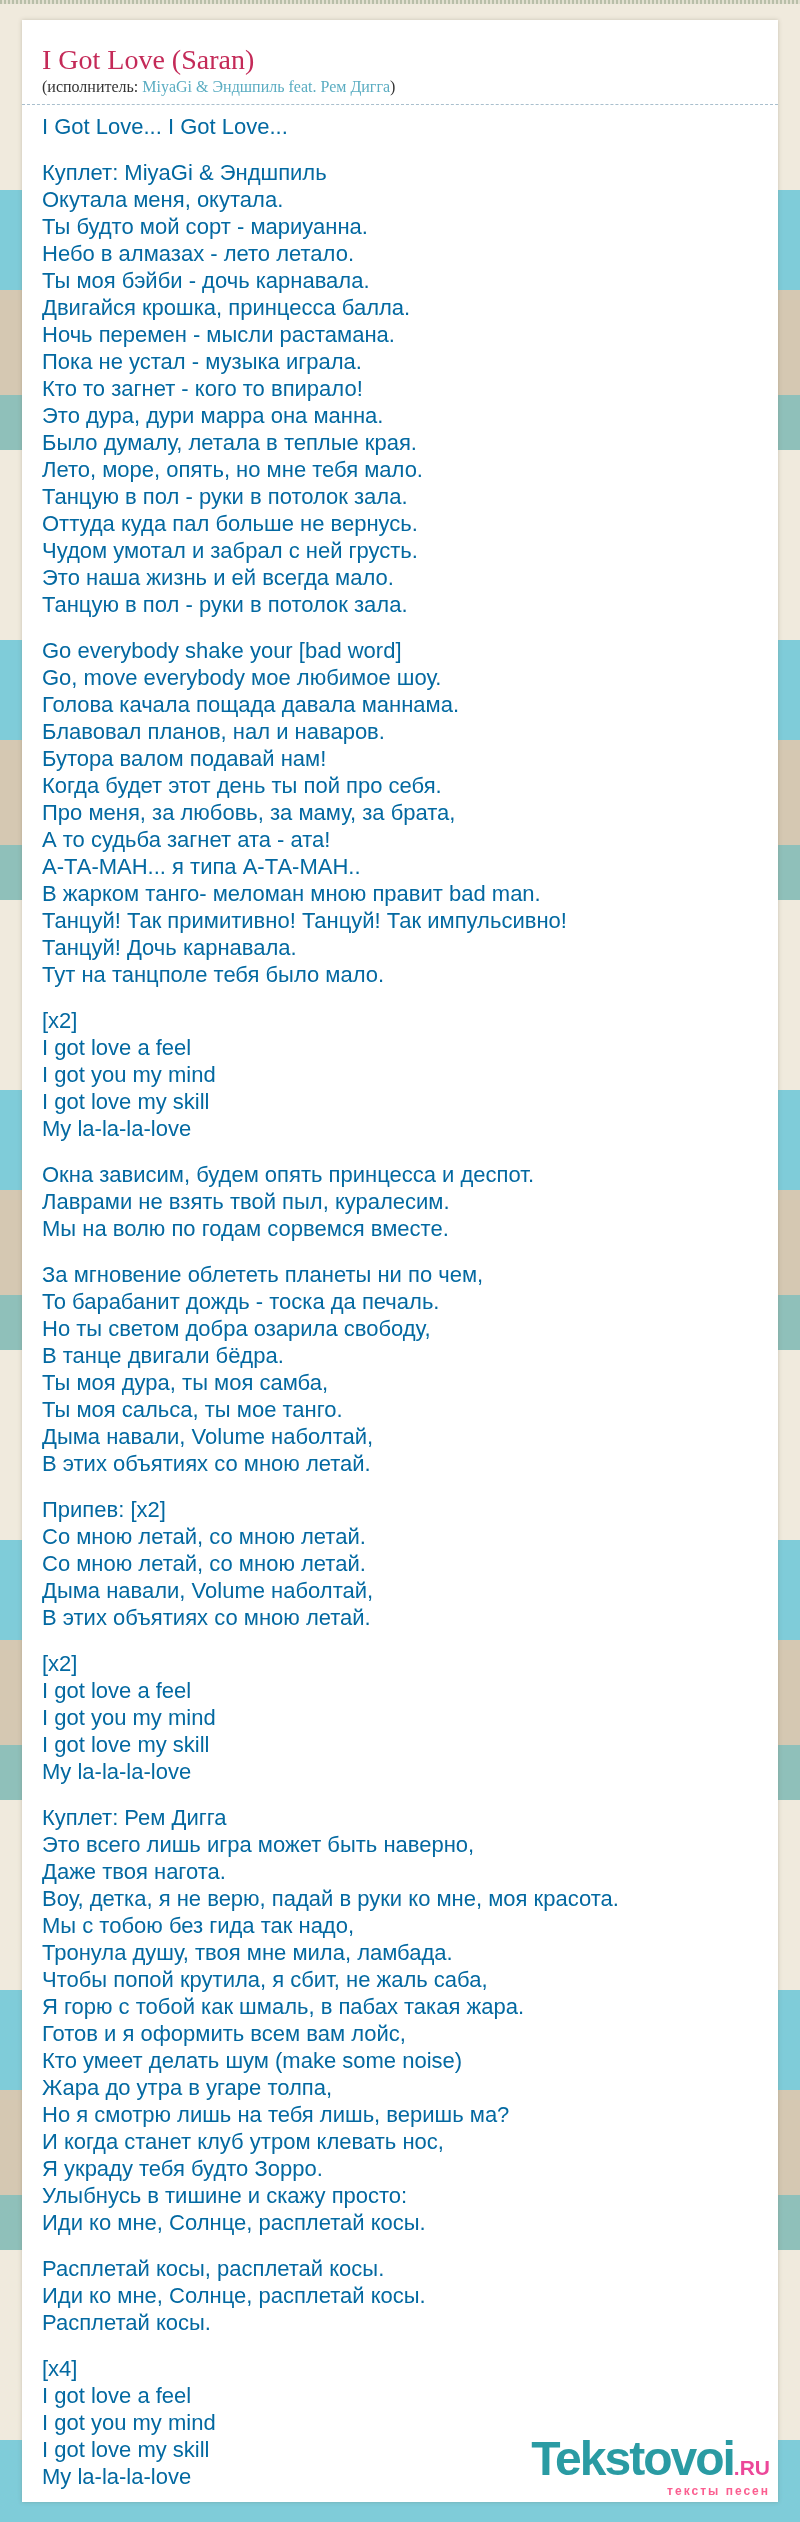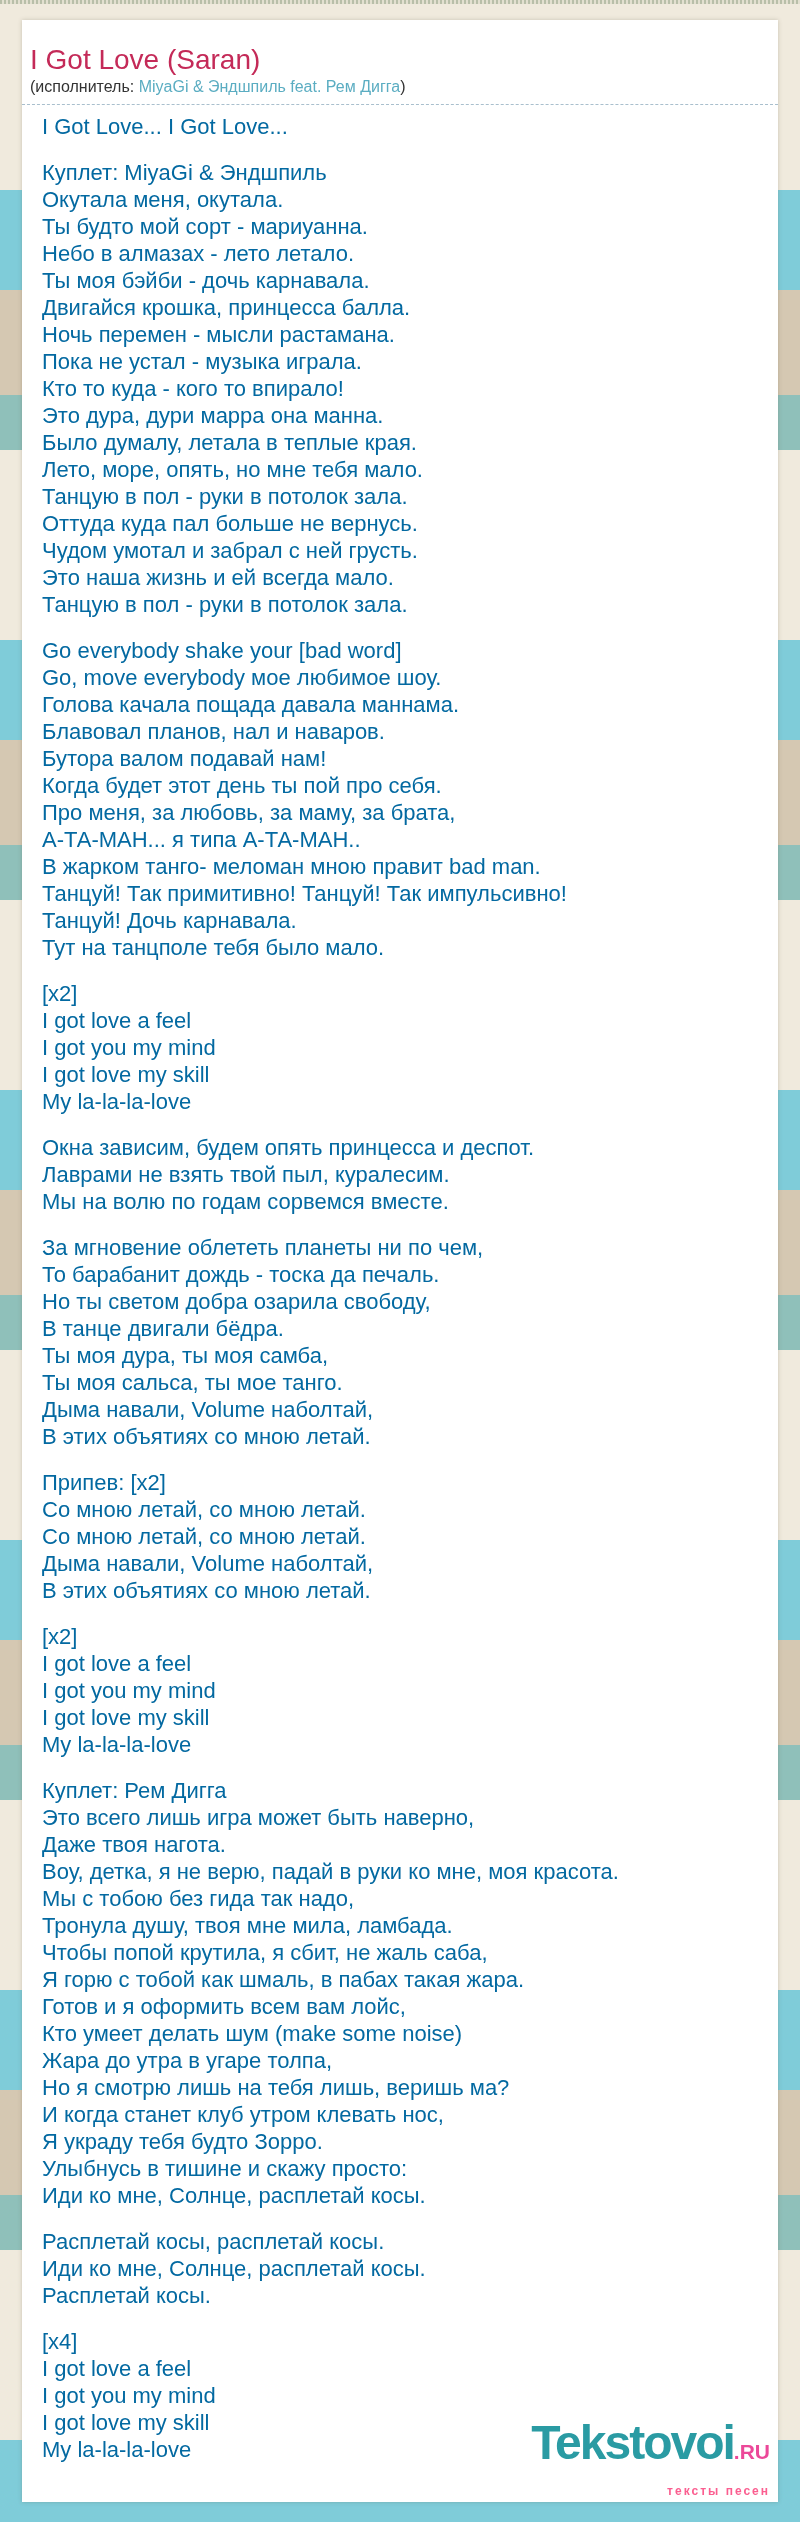--- a/index.html
+++ b/index.html
@@ -32,22 +32,23 @@
     top: 20px;
     left: 22px;
     width: 756px;
     height: 2482px;
     background: #ffffff;
     box-shadow: 0 0 4px rgba(80,70,50,0.25);
     box-sizing: border-box;
   }
 
   .header {
-    padding: 24px 20px 8px 8px;
+    padding: 24px 20px 8px 20px;
     border-bottom: 1px dashed #a9bfcd;
+    font-family: Liberation Serif, serif;
   }
 
   .page-title {
     margin: 0 0 3px 0;
     font-size: 28px;
     font-weight: normal;
     color: #c42a58;
     line-height: 31px;
   }
 
@@ -96,21 +97,21 @@
   }
 
   .logo-tld {
     font-size: 21px;
     font-weight: bold;
     color: #ec4899;
     letter-spacing: 0px;
   }
 
   .logo-tagline {
-    margin-top: 18px;
+    margin-top: 2px;
     font-size: 12px;
     font-weight: bold;
     color: #fb5e90;
     letter-spacing: 2px;
   }
 </style>
 </head>
 <body>
 
 <div class="top-strip"></div>
@@ -126,37 +127,38 @@
       <div class="line">I Got Love... I Got Love...</div>
       <div class="line blank"></div>
       <div class="line">Куплет: MiyaGi &amp; Эндшпиль</div>
       <div class="line">Окутала меня, окутала.</div>
       <div class="line">Ты будто мой сорт - мариуанна.</div>
       <div class="line">Небо в алмазах - лето летало.</div>
       <div class="line">Ты моя бэйби - дочь карнавала.</div>
       <div class="line">Двигайся крошка, принцесса балла.</div>
       <div class="line">Ночь перемен - мысли растамана.</div>
       <div class="line">Пока не устал - музыка играла.</div>
-      <div class="line">Кто то куда - кого то впирало!</div>
+      <div class="line">Кто то загнет - кого то впирало!</div>
       <div class="line">Это дура, дури марра она манна.</div>
       <div class="line">Было думалу, летала в теплые края.</div>
       <div class="line">Лето, море, опять, но мне тебя мало.</div>
       <div class="line">Танцую в пол - руки в потолок зала.</div>
       <div class="line">Оттуда куда пал больше не вернусь.</div>
       <div class="line">Чудом умотал и забрал с ней грусть.</div>
       <div class="line">Это наша жизнь и ей всегда мало.</div>
       <div class="line">Танцую в пол - руки в потолок зала.</div>
       <div class="line blank"></div>
       <div class="line">Go everybody shake your [bad word]</div>
       <div class="line">Go, move everybody мое любимое шоу.</div>
       <div class="line">Голова качала пощада давала маннама.</div>
       <div class="line">Блавовал планов, нал и наваров.</div>
       <div class="line">Бутора валом подавай нам!</div>
       <div class="line">Когда будет этот день ты пой про себя.</div>
       <div class="line">Про меня, за любовь, за маму, за брата,</div>
+      <div class="line">А то судьба загнет ата - ата!</div>
       <div class="line">А-ТА-МАН... я типа А-ТА-МАН..</div>
       <div class="line">В жарком танго- меломан мною правит bad man.</div>
       <div class="line">Танцуй! Так примитивно! Танцуй! Так импульсивно!</div>
       <div class="line">Танцуй! Дочь карнавала.</div>
       <div class="line">Тут на танцполе тебя было мало.</div>
       <div class="line blank"></div>
       <div class="line">[x2]</div>
       <div class="line">I got love a feel</div>
       <div class="line">I got you my mind</div>
       <div class="line">I got love my skill</div>

